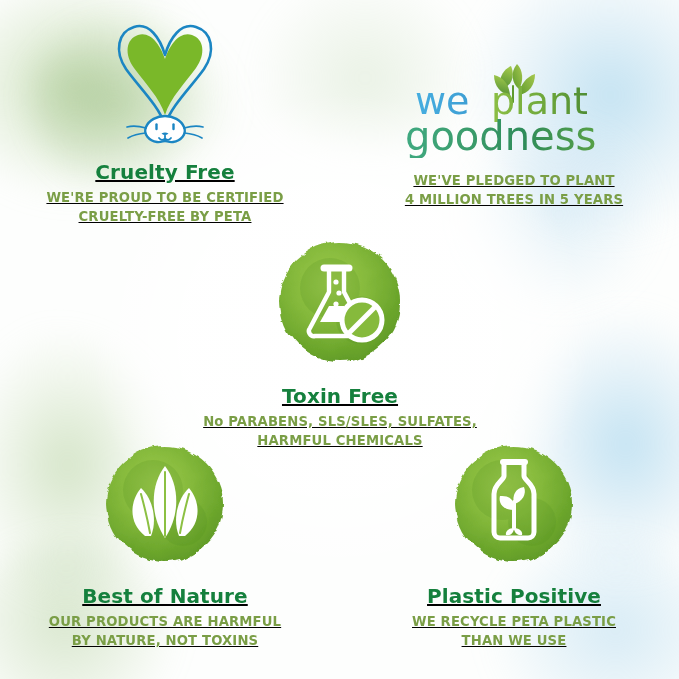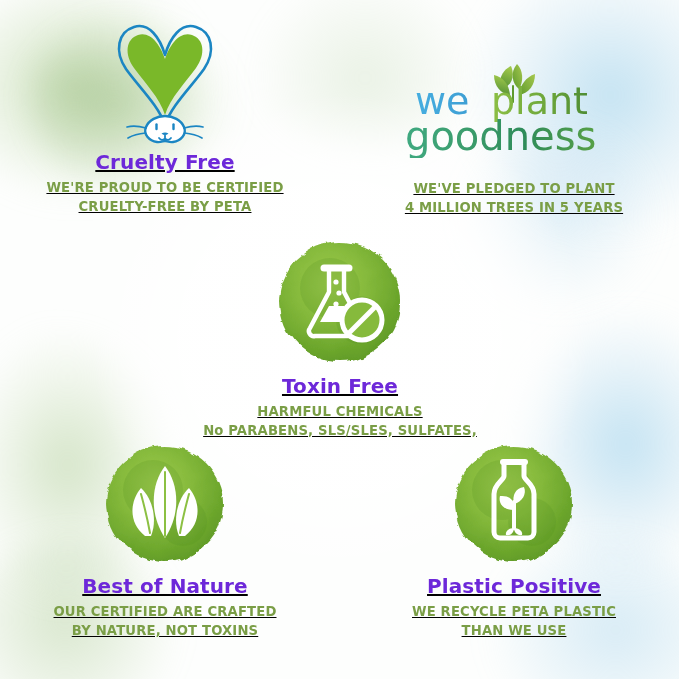--- a/index.html
+++ b/index.html
@@ -123,22 +123,22 @@
     display: flex;
     align-items: center;
     justify-content: center;
     margin: 0 auto;
   }
   .badge-title {
     font-family: "DejaVu Sans", sans-serif;
     font-weight: bold;
     font-size: 20px;
     letter-spacing: 0.1px;
-    color: #6d28d9;
-    margin-top: 6px;
+    color: #15803d;
+    margin-top: 16px;
     white-space: nowrap;
   }
   .badge-desc {
     font-family: "DejaVu Sans", sans-serif;
     font-weight: bold;
     font-size: 13.2px;
     line-height: 1.42;
     letter-spacing: 0.15px;
     color: #7A9E46;
     margin-top: 5px;
@@ -280,21 +280,21 @@
           <path d="M136 16 C 127 19, 121 27, 120 37 C 130 35, 136 27, 136 16 Z" fill="url(#leafGradA)"></path>
           <path d="M114 28 L114 44" stroke="#5E9A2E" stroke-width="2" stroke-linecap="round"></path>
         </g>
 
         <text x="16" y="56" font-family="DejaVu Sans, sans-serif" font-size="38" fill="url(#logoGradWe)">we</text>
         <text x="92" y="56" font-family="DejaVu Sans, sans-serif" font-size="38" fill="url(#logoGradPlant)">plant</text>
 
         <text x="6" y="92" font-family="DejaVu Sans, sans-serif" font-size="40" fill="url(#logoGradGood)">goodness</text>
       </svg>
     </div>
-    <div class="badge-desc" style="margin-top:22px">
+    <div class="badge-desc" style="margin-top:14px">
       <span class="line">WE'VE PLEDGED TO PLANT</span>
       <span class="line">4 MILLION TREES IN 5 YEARS</span>
     </div>
   </div>
 
   <div class="badge" id="badge-toxin-free">
     <div class="badge-icon-wrap">
       <svg class="watercolor-circle" width="132" height="132" viewBox="0 0 132 132">
         <g filter="url(#wcRough)">
           <circle cx="66" cy="66" r="60" fill="url(#wcGrad)"></circle>
@@ -315,22 +315,22 @@
         <circle cx="58" cy="92" r="2.6" fill="#7EB23A"></circle>
 
         <g>
           <circle cx="88" cy="84" r="20" fill="#86BA3C" stroke="#ffffff" stroke-width="5"></circle>
           <path d="M76 96 L100 72" stroke="#ffffff" stroke-width="5" stroke-linecap="round"></path>
         </g>
       </svg>
     </div>
     <div class="badge-title">Toxin Free</div>
     <div class="badge-desc">
+      <span class="line">No PARABENS, SLS/SLES, SULFATES,</span>
       <span class="line">HARMFUL CHEMICALS</span>
-      <span class="line">No PARABENS, SLS/SLES, SULFATES,</span>
     </div>
   </div>
 
   <div class="badge" id="badge-best-nature">
     <div class="badge-icon-wrap">
       <svg class="watercolor-circle" width="128" height="128" viewBox="0 0 128 128">
         <g filter="url(#wcRough)">
           <circle cx="64" cy="64" r="58" fill="url(#wcGrad)"></circle>
         </g>
         <g opacity="0.18">
@@ -346,21 +346,21 @@
 
         <g stroke="#8CC043" stroke-width="2" fill="none" stroke-linecap="round">
           <path d="M64 32 L64 96"></path>
           <path d="M40 54 Q46 76, 49 93"></path>
           <path d="M88 54 Q82 76, 79 93"></path>
         </g>
       </svg>
     </div>
     <div class="badge-title">Best of Nature</div>
     <div class="badge-desc">
-      <span class="line">OUR CERTIFIED ARE CRAFTED</span>
+      <span class="line">OUR PRODUCTS ARE HARMFUL</span>
       <span class="line">BY NATURE, NOT TOXINS</span>
     </div>
   </div>
 
   <div class="badge" id="badge-plastic">
     <div class="badge-icon-wrap">
       <svg class="watercolor-circle" width="128" height="128" viewBox="0 0 128 128">
         <g filter="url(#wcRough)">
           <circle cx="64" cy="64" r="58" fill="url(#wcGrad)"></circle>
         </g>

